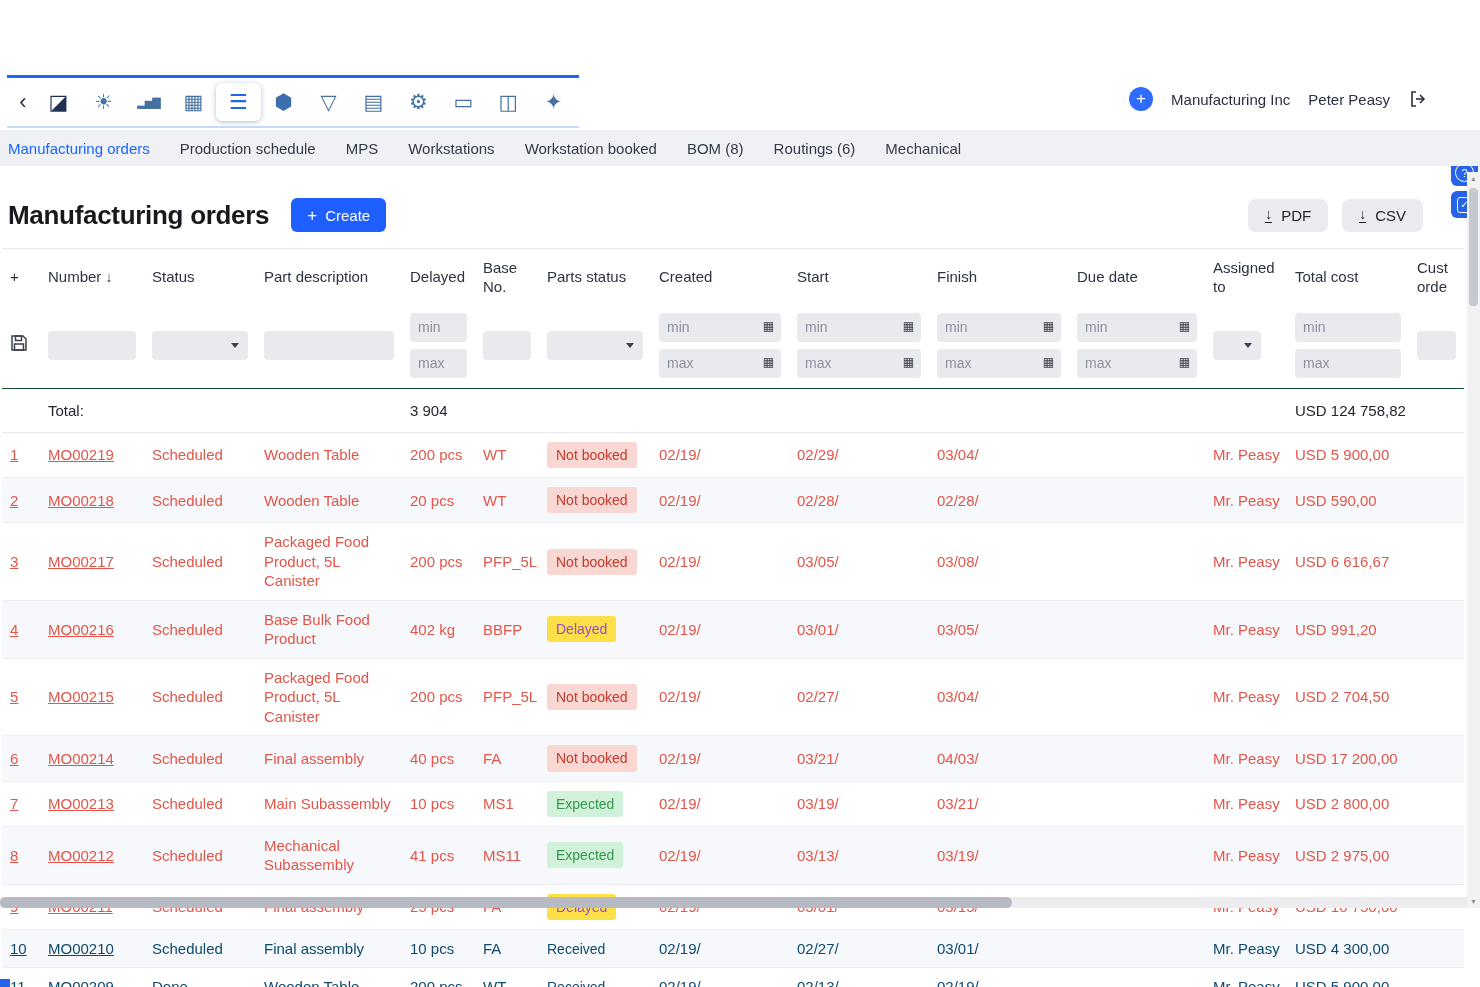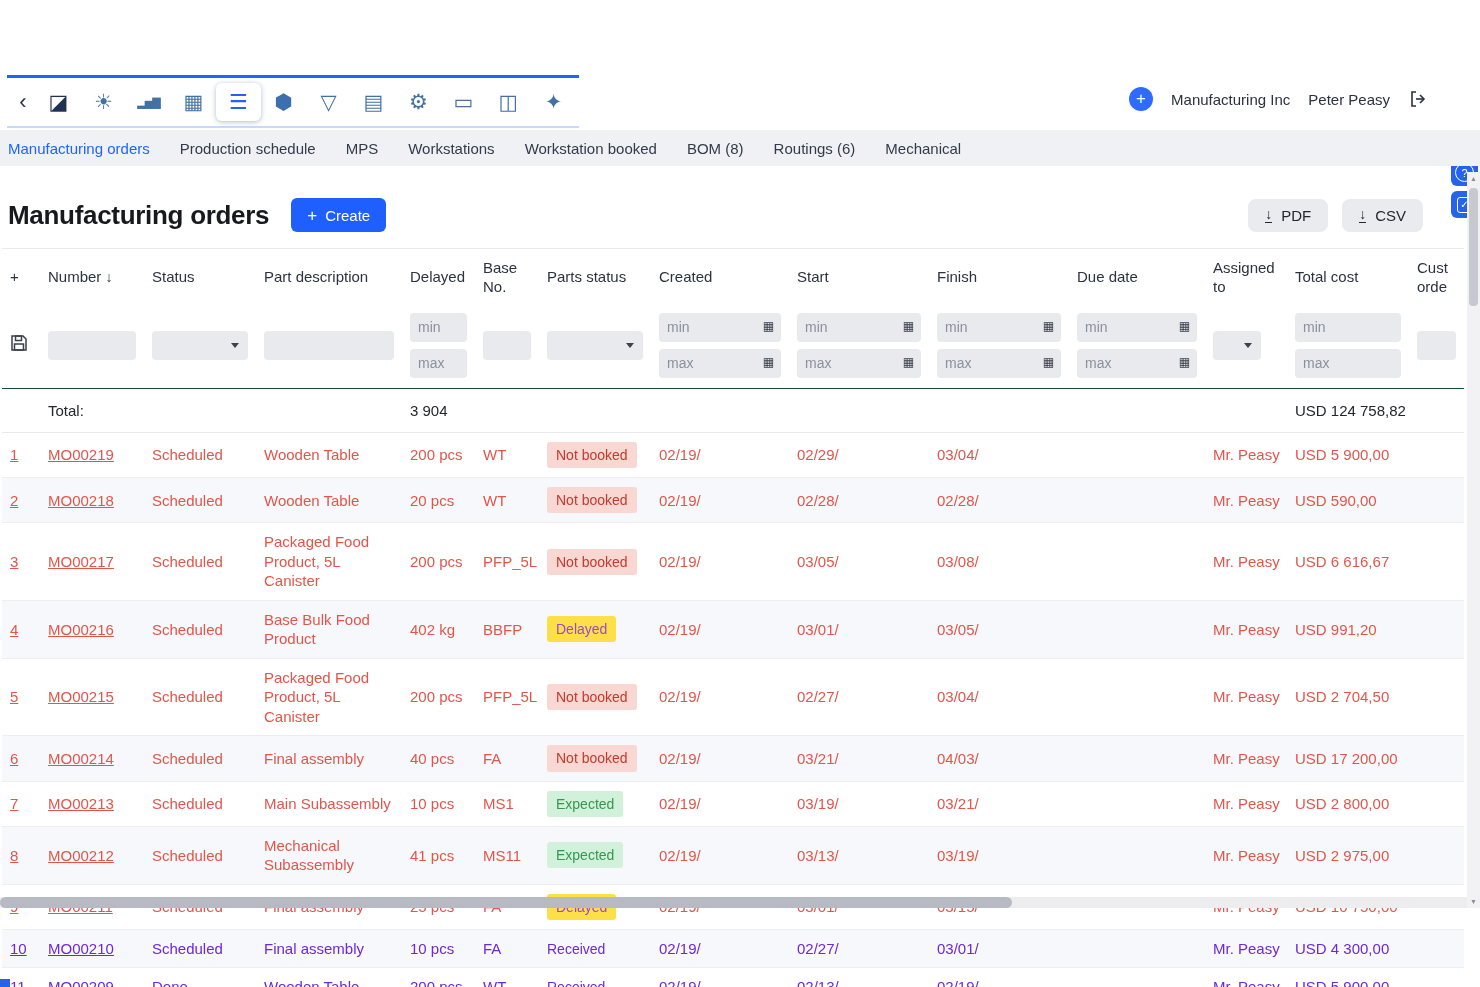--- a/index.html
+++ b/index.html
@@ -72,21 +72,21 @@
   .date-wrap{position:relative;}
   .cal{position:absolute;right:7px;top:50%;transform:translateY(-50%);font-size:12px;color:#3a3f4a;cursor:pointer;}
   .save-icon{cursor:pointer;display:inline-flex;}
 
   .total-row td{font-weight:normal;padding:12px 8px;border-top:1px solid #14532d;border-bottom:1px solid #e8e9ee;margin-left:32px;}
 
   .rows tr{cursor:pointer;}
   .rows td{border-bottom:1px solid #ededf2;}
   .rows tr:nth-child(even){background:#f7f8fb;}
   tr[data-tone="red"]{color:#e2564a;}
-  tr[data-tone="dark"]{color:#6d28d9;}
+  tr[data-tone="dark"]{color:#0c4a6e;}
   .row-link{color:inherit;text-decoration:underline;}
   .nowrap{white-space:nowrap;}
 
   .badge{display:inline-block;padding:4px 9px;border-radius:3px;font-size:14px;white-space:nowrap;}
   .badge[data-type="danger"]{background:#f9d7d2;color:#c43a2c;}
   .badge[data-type="delayed"]{background:#fde047;color:#9b49d2;}
   .badge[data-type="expected"]{background:#d2f1da;color:#35974f;}
   .badge[data-type="plain"]{background:transparent;color:inherit;padding:0;border-radius:0;}
 
   

